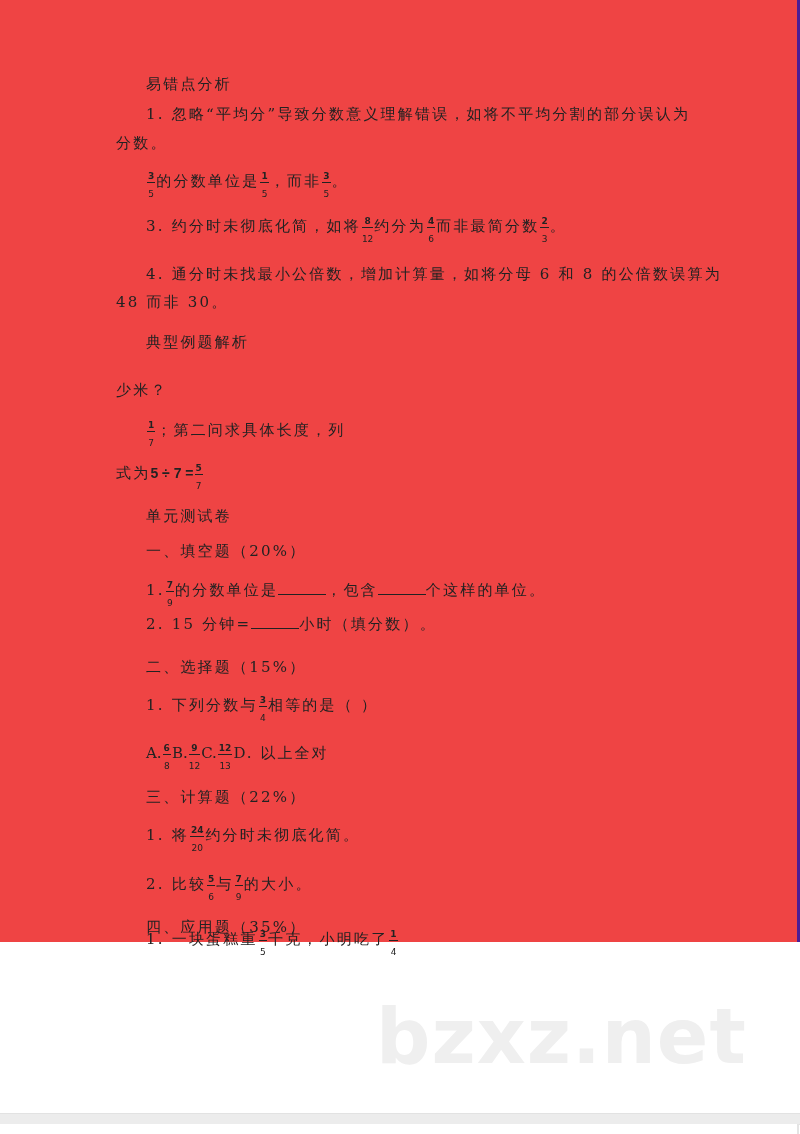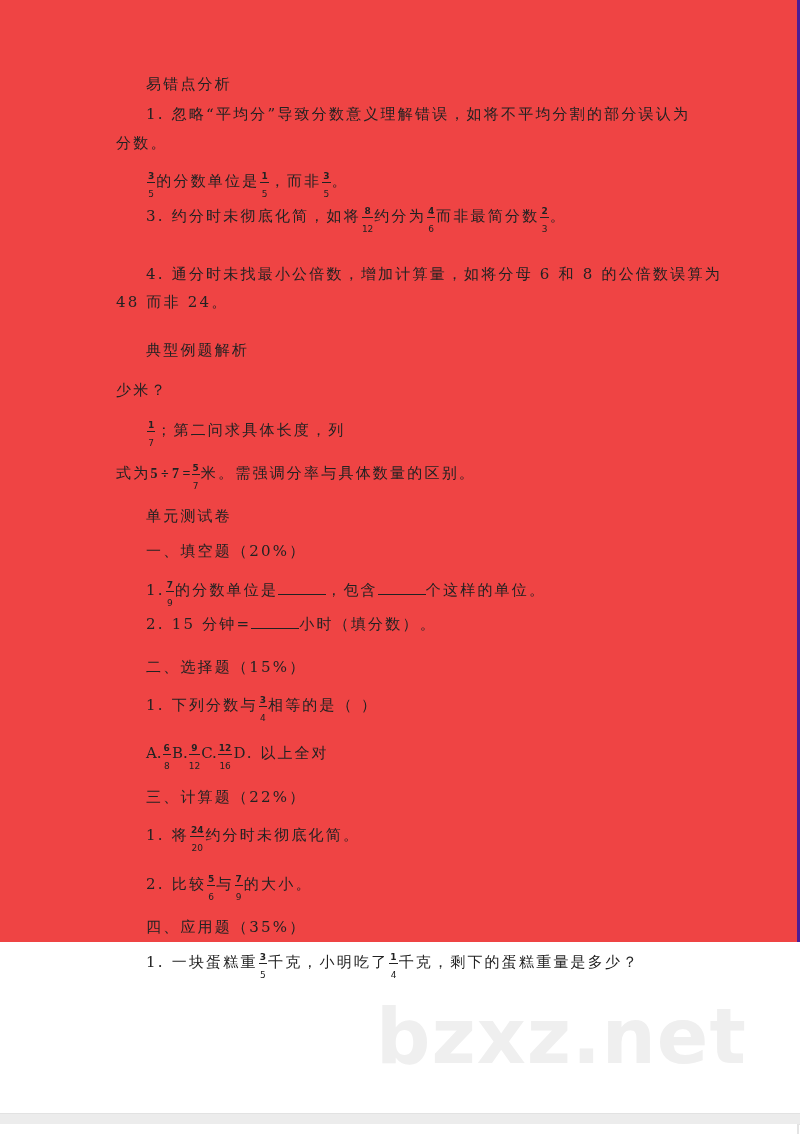--- a/index.html
+++ b/index.html
@@ -21,91 +21,91 @@
   }
   .cont { left: 116px; }
   .frac {
     display: inline-block; position: relative; vertical-align: top;
     font-family: "DejaVu Sans", sans-serif; font-size: 9px; letter-spacing: 0;
     text-align: center; line-height: 11px; margin: 0 1px;
   }
   .frac .num { display: block; border-bottom: 1px solid #222; padding: 0 1px; font-weight: bold; }
   .frac .den { display: block; padding-top: 6px; }
   .blank { display: inline-block; width: 48px; border-bottom: 1px solid #222; height: 14px; vertical-align: baseline; }
-  .sans { font-family: Liberation Serif, serif; font-weight: bold; letter-spacing: 0; font-size: 14px; text-align: right; }
+  .sans { font-family: Liberation Sans, sans-serif; font-weight: bold; letter-spacing: 0; font-size: 14px; text-align: right; }
   .watermark {
     position: absolute; left: 376px; top: 992px; font-family: "DejaVu Sans", sans-serif;
     font-weight: bold; font-size: 76px; color: #efefef; letter-spacing: 1px;
   }
 </style>
 </head>
 <body>
 
 <div class="page">
 
   <div class="line" style="top:74px">易错点分析</div>
 
   <div class="line" style="top:104px">1. 忽略“平均分”导致分数意义理解错误，如将不平均分割的部分误认为</div>
   <div class="line cont" style="top:133px">分数。</div>
 
   <div class="line" style="top:171px">
     <span class="frac"><span class="num">3</span><span class="den">5</span></span><span>的分数单位是</span><span class="frac"><span class="num">1</span><span class="den">5</span></span><span>，而非</span><span class="frac"><span class="num">3</span><span class="den">5</span></span><span>。</span>
   </div>
 
-  <div class="line" style="top:206px">
+  <div class="line" style="top:216px">
     <span>3. 约分时未彻底化简，如将</span><span class="frac"><span class="num">8</span><span class="den">12</span></span><span>约分为</span><span class="frac"><span class="num">4</span><span class="den">6</span></span><span>而非最简分数</span><span class="frac"><span class="num">2</span><span class="den">3</span></span><span>。</span>
   </div>
 
   <div class="line" style="top:264px">4. 通分时未找最小公倍数，增加计算量，如将分母 6 和 8 的公倍数误算为</div>
-  <div class="line cont" style="top:292px">48 而非 24。</div>
+  <div class="line cont" style="top:292px">48 而非 30。</div>
 
-  <div class="line" style="top:340px">典型例题解析</div>
+  <div class="line" style="top:332px">典型例题解析</div>
   <div class="line cont" style="top:380px">少米？</div>
 
   <div class="line" style="top:420px">
     <span class="frac"><span class="num">1</span><span class="den">7</span></span><span>；第二问求具体长度，列</span>
   </div>
   <div class="line cont" style="top:463px">
-    <span>式为</span><span class="sans">5 ÷ 7 =</span><span class="frac"><span class="num">5</span><span class="den">7</span></span><span>米。需强调分率与具体数量的区别。</span>
+    <span>式为</span><span class="sans">5 ÷ 7 =</span><span class="frac"><span class="num">5</span><span class="den">7</span></span>
   </div>
 
   <div class="line" style="top:506px">单元测试卷</div>
   <div class="line" style="top:541px">一、填空题（20%）</div>
 
   <div class="line" style="top:580px">
     <span>1.</span><span class="frac"><span class="num">7</span><span class="den">9</span></span><span>的分数单位是</span><span class="blank"></span><span>，包含</span><span class="blank"></span><span>个这样的单位。</span>
   </div>
 
   <div class="line" style="top:614px">
     <span>2. 15 分钟=</span><span class="blank"></span><span>小时（填分数）。</span>
   </div>
 
   <div class="line" style="top:657px">二、选择题（15%）</div>
 
   <div class="line" style="top:695px">
     <span>1. 下列分数与</span><span class="frac"><span class="num">3</span><span class="den">4</span></span><span>相等的是（ ）</span>
   </div>
 
   <div class="line" style="top:743px; letter-spacing:0">
-    <span>A.</span><span class="frac"><span class="num">6</span><span class="den">8</span></span><span>B.</span><span class="frac"><span class="num">9</span><span class="den">12</span></span><span>C.</span><span class="frac"><span class="num">12</span><span class="den">16</span></span><span style="letter-spacing:2px">D. 以上全对</span>
+    <span>A.</span><span class="frac"><span class="num">6</span><span class="den">8</span></span><span>B.</span><span class="frac"><span class="num">9</span><span class="den">12</span></span><span>C.</span><span class="frac"><span class="num">12</span><span class="den">13</span></span><span style="letter-spacing:2px">D. 以上全对</span>
   </div>
 
   <div class="line" style="top:787px">三、计算题（22%）</div>
 
   <div class="line" style="top:825px">
     <span>1. 将</span><span class="frac"><span class="num">24</span><span class="den">20</span></span><span>约分时未彻底化简。</span>
   </div>
 
   <div class="line" style="top:874px">
     <span>2. 比较</span><span class="frac"><span class="num">5</span><span class="den">6</span></span><span>与</span><span class="frac"><span class="num">7</span><span class="den">9</span></span><span>的大小。</span>
   </div>
 
   <div class="line" style="top:917px">四、应用题（35%）</div>
 
-  <div class="line" style="top:952px">
-    <span>1. 一块蛋糕重</span><span class="frac"><span class="num">3</span><span class="den">5</span></span><span>千克，小明吃了</span><span class="frac"><span class="num">1</span><span class="den">4</span></span><span>千克，剩下的蛋糕重量是多少？</span>
+  <div class="line" style="top:929px">
+    <span>1. 一块蛋糕重</span><span class="frac"><span class="num">3</span><span class="den">5</span></span><span>千克，小明吃了</span><span class="frac"><span class="num">1</span><span class="den">4</span></span>
   </div>
 
   <div class="watermark">bzxz.net</div>
 </div>
 
 <div class="gap"></div>
 <div class="page2"></div>
 
 </body></html>

